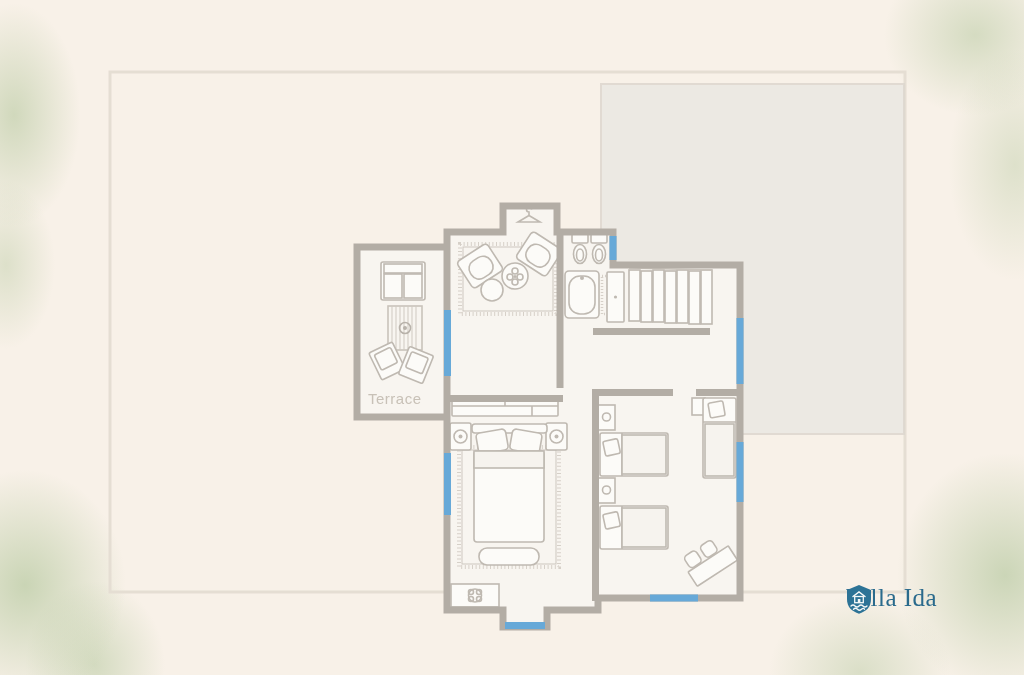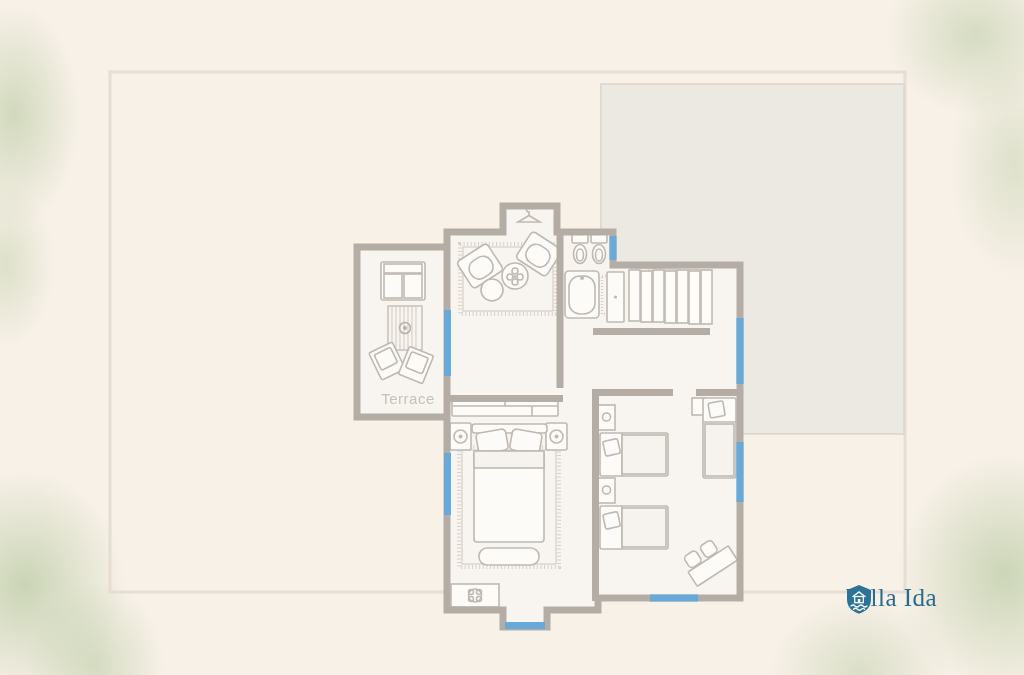--- a/index.html
+++ b/index.html
@@ -10,21 +10,21 @@
       radial-gradient(ellipse 95px 160px at 14px 115px, rgba(176,196,152,.55), rgba(176,196,152,0) 70%),
       radial-gradient(ellipse 70px 120px at 6px 265px, rgba(176,196,152,.38), rgba(176,196,152,0) 70%),
       radial-gradient(ellipse 140px 160px at 25px 585px, rgba(168,192,144,.58), rgba(168,192,144,0) 72%),
       radial-gradient(ellipse 100px 120px at 95px 665px, rgba(168,192,144,.45), rgba(168,192,144,0) 70%),
       radial-gradient(ellipse 130px 115px at 975px 35px, rgba(178,198,155,.5), rgba(178,198,155,0) 70%),
       radial-gradient(ellipse 95px 165px at 1015px 165px, rgba(178,198,155,.38), rgba(178,198,155,0) 70%),
       radial-gradient(ellipse 150px 170px at 1005px 575px, rgba(162,188,138,.52), rgba(162,188,138,0) 72%),
       radial-gradient(ellipse 130px 110px at 860px 672px, rgba(162,188,138,.35), rgba(162,188,138,0) 70%);
   }
   svg{position:absolute;left:0;top:0;}
-  .terrace-label{position:absolute;left:368px;top:390px;width:80px;text-align:center;
+  .terrace-label{position:absolute;left:368px;top:390px;width:80px;text-align:left;
     font-size:15px;letter-spacing:.5px;color:#c8c1b7;}
   .brand{position:absolute;left:846px;top:584px;display:flex;align-items:center;gap:7px;}
   .brand-name{font-family:"Liberation Serif",serif;font-size:25px;color:#2a6a8c;letter-spacing:.5px;}
 </style>
 </head>
 <body>
 
 <div class="scene">
   <div class="watercolor"></div>
 

